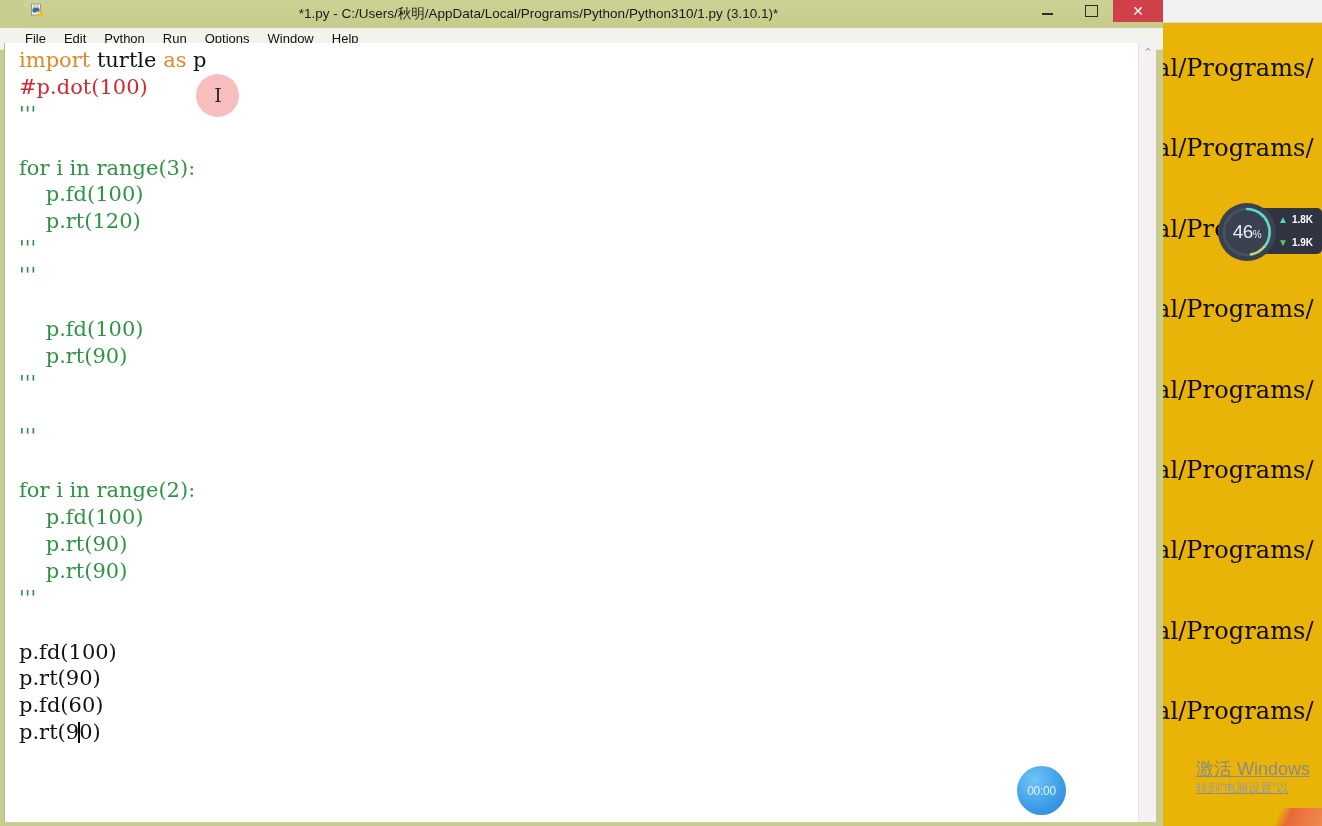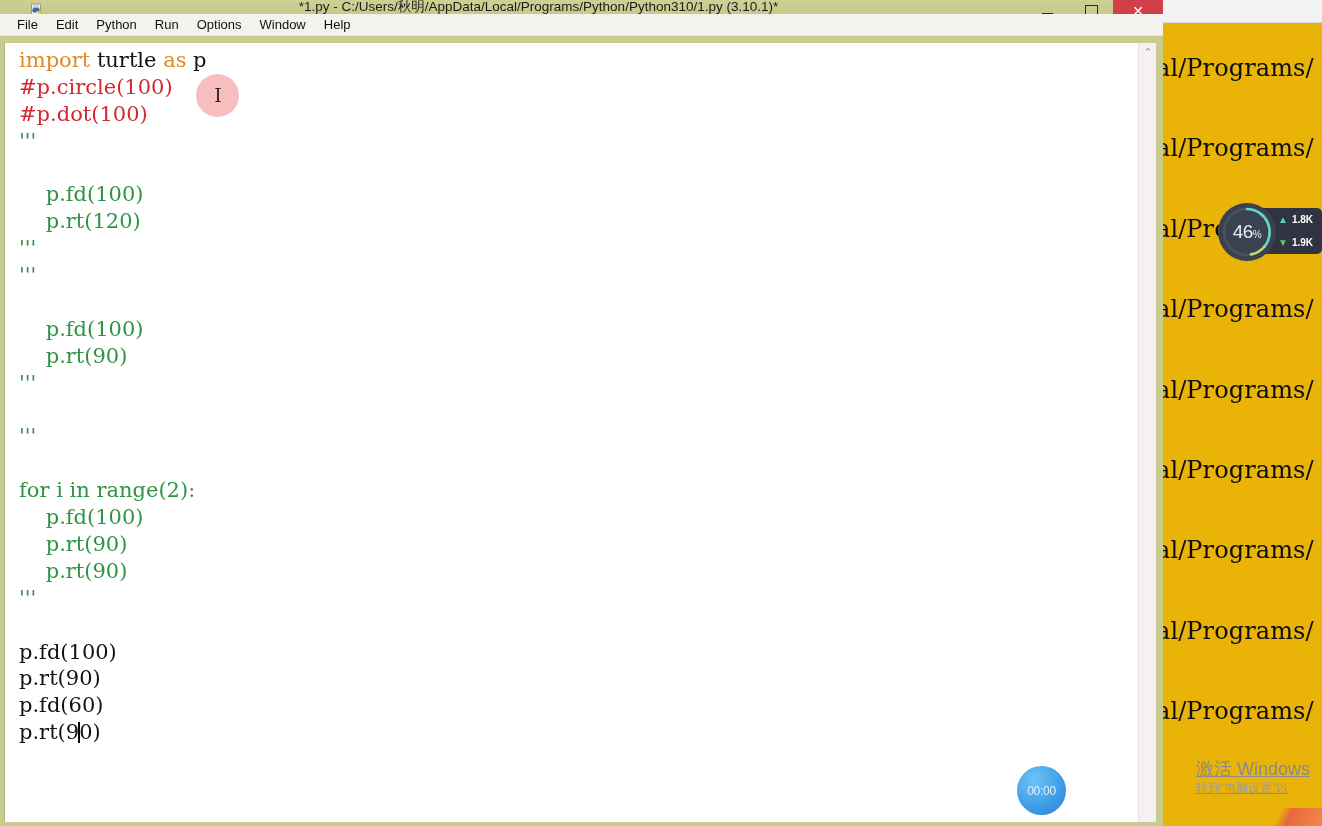--- a/index.html
+++ b/index.html
@@ -53,21 +53,21 @@
   
   #idle-window {
     position: absolute;
     left: 0; top: 0;
     width: 1163px;
     height: 826px;
     background: #c8cc8f;
   }
   #titlebar {
     position: relative;
-    height: 14px;
+    height: 28px;
     background: linear-gradient(to bottom, #cdd193 0%, #c6ca8a 100%);
     display: flex;
     align-items: center;
     margin-left: 24px;
   }
   #app-icon {
     position: absolute;
     left: 6px; top: 3px;
     width: 16px; height: 16px;
   }
@@ -110,21 +110,21 @@
     font-family: "Liberation Sans", sans-serif;
   }
 
   
   #menubar {
     position: relative;
     height: 21px;
     background: #f3f3ee;
     display: flex;
     align-items: center;
-    padding-left: 8px;
+    padding-left: 16px;
     border-bottom: 1px solid #e2e2da;
   }
   .menu-item {
     font-size: 13px;
     color: #111111;
     padding: 0 9px;
     line-height: 21px;
     font-family: "Liberation Sans", sans-serif;
     cursor: default;
     white-space: nowrap;
@@ -372,24 +372,24 @@
         <div class="menu-item">Python</div>
         <div class="menu-item">Run</div>
         <div class="menu-item">Options</div>
         <div class="menu-item">Window</div>
         <div class="menu-item">Help</div>
       </div>
 
     <div id="editor-frame">
       <div id="code-area">
           <div class="code-line"><span class="kw">import</span><span class="plain"> turtle </span><span class="kw">as</span><span class="plain"> p</span></div>
-          <div class="code-line"><span class="cmt">#p.circle(100)</span></div>
           <div class="code-line"><span class="cmt">#p.dot(100)</span></div>
           <div class="code-line"><span class="str">'''</span></div>
           <div class="code-line">&nbsp;</div>
+          <div class="code-line"><span class="str">for i in range(3):</span></div>
           <div class="code-line"><span class="str">    p.fd(100)</span></div>
           <div class="code-line"><span class="str">    p.rt(120)</span></div>
           <div class="code-line"><span class="str">'''</span></div>
           <div class="code-line"><span class="str">'''</span></div>
           <div class="code-line">&nbsp;</div>
           <div class="code-line"><span class="str">    p.fd(100)</span></div>
           <div class="code-line"><span class="str">    p.rt(90)</span></div>
           <div class="code-line"><span class="str">'''</span></div>
           <div class="code-line">&nbsp;</div>
           <div class="code-line"><span class="str">'''</span></div>

